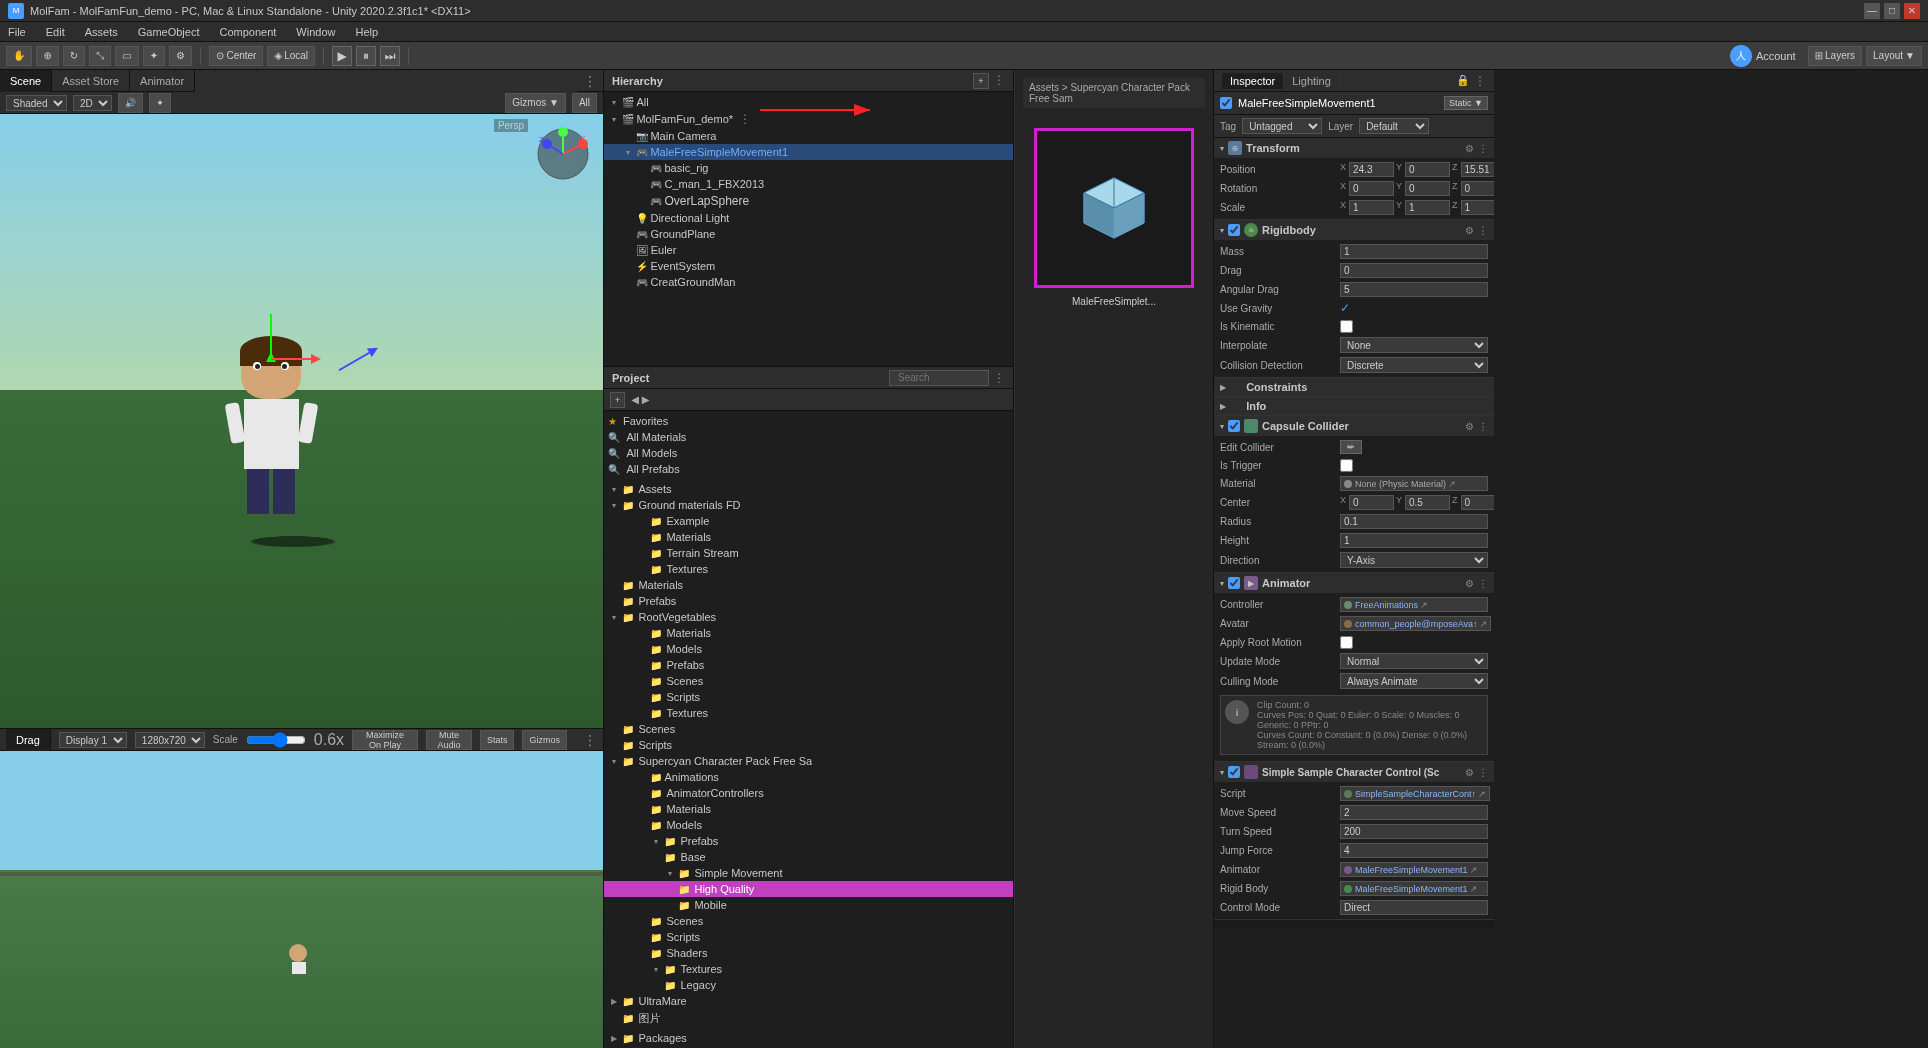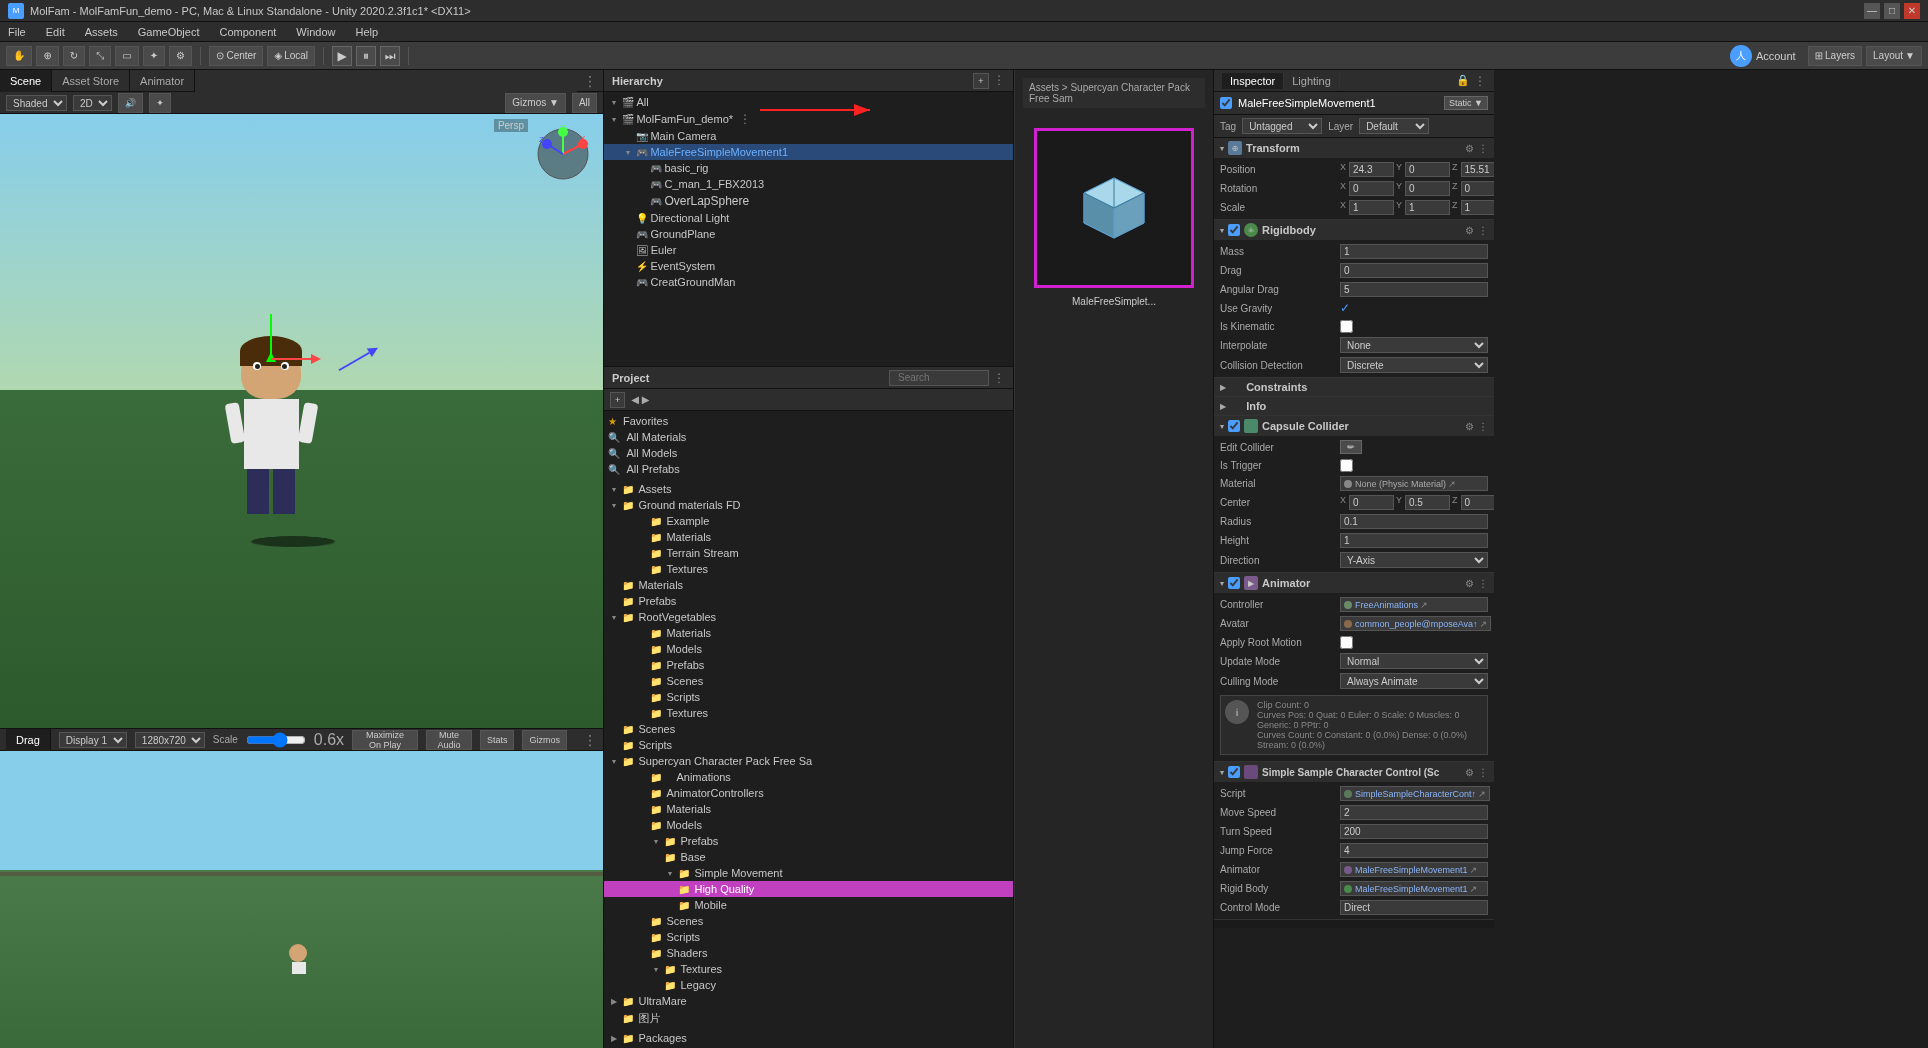--- a/index.html
+++ b/index.html
@@ -519,21 +519,21 @@
           <span style="margin-left:2px;font-size:11px;">Scripts</span>
         </div>
 
         <div class="project-item indent1">
           <span class="tree-arrow" style="font-size:8px;">▾</span>
           <span class="folder-icon">📁</span>
           <span style="margin-left:2px;font-size:11px;">Supercyan Character Pack Free Sa</span>
         </div>
         <div class="project-item" style="padding-left:46px;">
           <span class="folder-icon-sm">📁</span>
-          <span style="margin-left:12px;font-size:11px;text-align:right;">Animations</span>
+          <span style="margin-left:0;font-size:11px;text-align:right;">Animations</span>
         </div>
         <div class="project-item" style="padding-left:46px;">
           <span class="folder-icon-sm">📁</span>
           <span style="margin-left:2px;font-size:11px;">AnimatorControllers</span>
         </div>
         <div class="project-item" style="padding-left:46px;">
           <span class="folder-icon-sm">📁</span>
           <span style="margin-left:2px;font-size:11px;">Materials</span>
         </div>
         <div class="project-item" style="padding-left:46px;">

